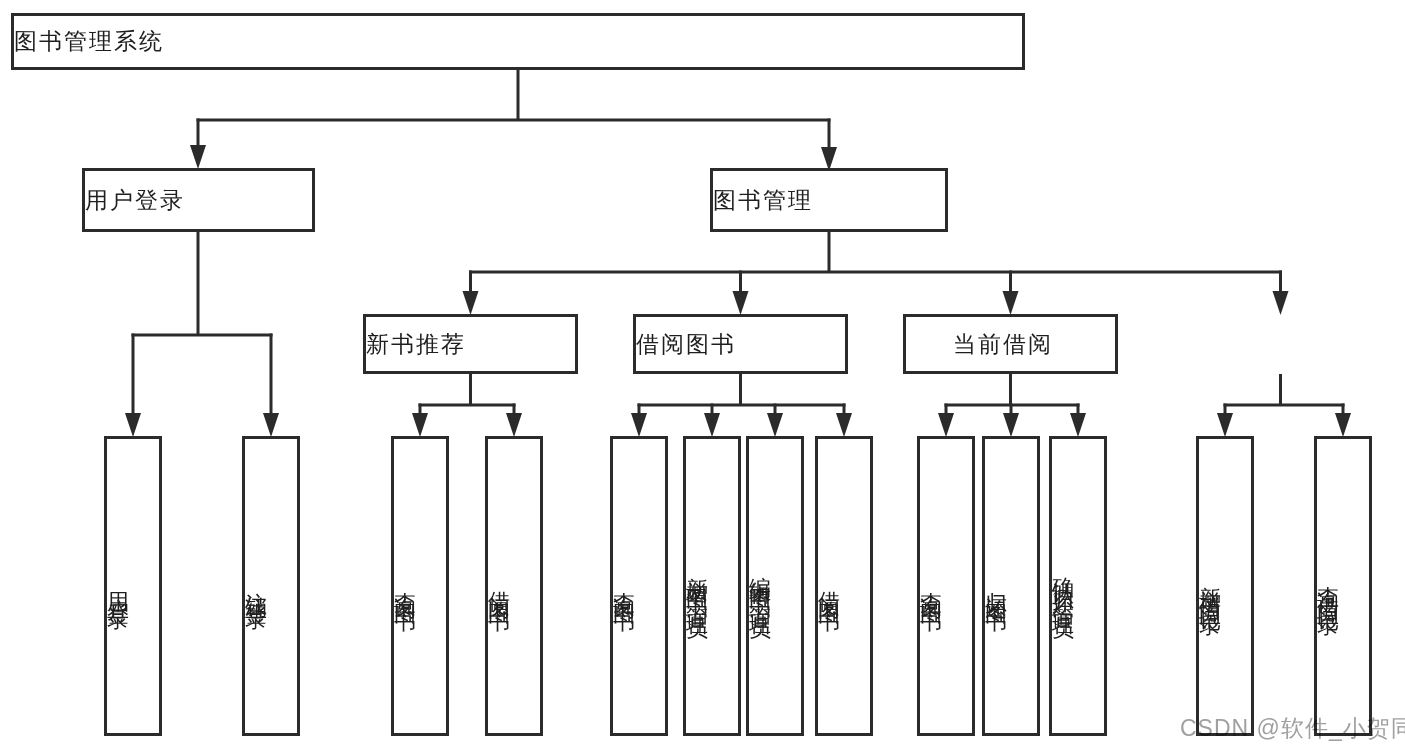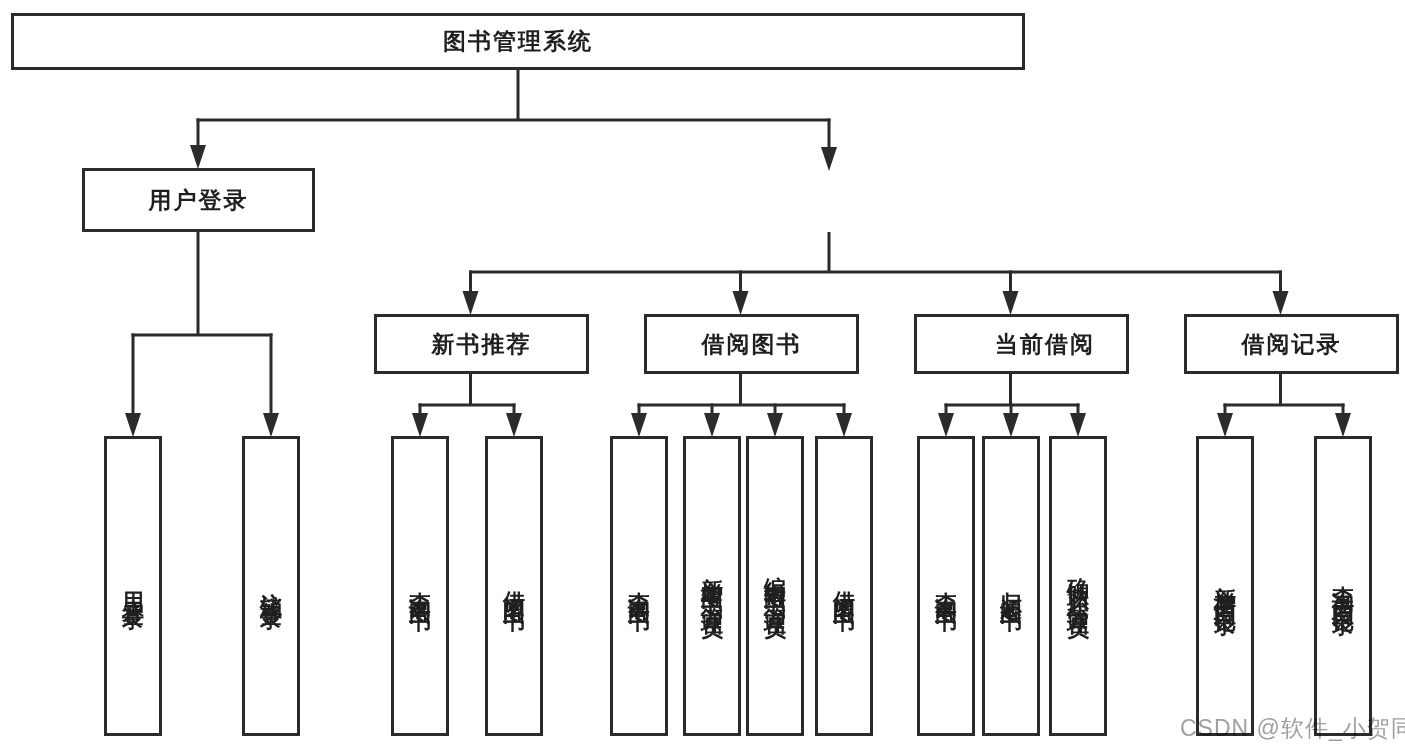--- a/index.html
+++ b/index.html
@@ -21,24 +21,22 @@
     width: 1405px; height: 747px;
     z-index: 1;
   }
   .node {
     position: absolute;
     box-sizing: border-box;
     background: #ffffff;
     border: 3px solid #2b2b2b;
     display: flex;
     align-items: center;
-    justify-content: center;
     color: #1f1f1f;
     z-index: 2;
-    font-weight: bold;
   }
   .node.h-label {
     font-size: 23px;
     letter-spacing: 2px;
     white-space: nowrap;
   }
   .node.leaf {
     width: 58px;
     height: 300px;
     top: 436px;
@@ -47,21 +45,21 @@
     writing-mode: vertical-rl;
     text-orientation: mixed;
     font-size: 22px;
     letter-spacing: 6px;
     line-height: 1;
     color: #1f1f1f;
   }
   .root-box   { left: 11px;   top: 13px;  width: 1014px; height: 57px; }
   .lvl2-a     { left: 82px;   top: 168px; width: 233px;  height: 64px; }
   .lvl2-b     { left: 710px;  top: 168px; width: 238px;  height: 64px; }
-  .mod       { top: 314px; width: 215px; height: 60px; margin-left: 11px; }
+  .mod       { top: 314px; width: 215px; height: 60px; }
   .mod-b     { left: 363px; }
   .mod-c     { left: 633px; }
   .mod-d     { left: 903px; padding-left: 47px; }
   .mod-e     { left: 1173px; }
   .leaf-a1 { left: 104px; }
   .leaf-a2 { left: 242px; }
   .leaf-b1 { left: 391px; }
   .leaf-b2 { left: 485px; }
   .leaf-c1 { left: 610px; }
   .leaf-c2 { left: 683px; }
@@ -158,33 +156,33 @@
     </g>
   </svg>
 
   <div class="node h-label root-box">
     <span>图书管理系统</span>
   </div>
 
   <div class="node h-label lvl2-a">
     <span>用户登录</span>
   </div>
+  <div class="node h-label lvl2-b">
+    <span>图书管理</span>
+  </div>
 
   <div class="node h-label mod mod-b">
     <span>新书推荐</span>
   </div>
   <div class="node h-label mod mod-c">
     <span>借阅图书</span>
   </div>
   <div class="node h-label mod mod-d">
     <span>当前借阅</span>
   </div>
-  <div class="node h-label mod mod-e">
-    <span>借阅记录</span>
-  </div>
 
   <div class="node leaf leaf-a1">
     <span class="vtext">用户登录</span>
   </div>
   <div class="node leaf leaf-a2">
     <span class="vtext">注销登录</span>
   </div>
 
   <div class="node leaf leaf-b1">
     <span class="vtext">查询图书</span>

